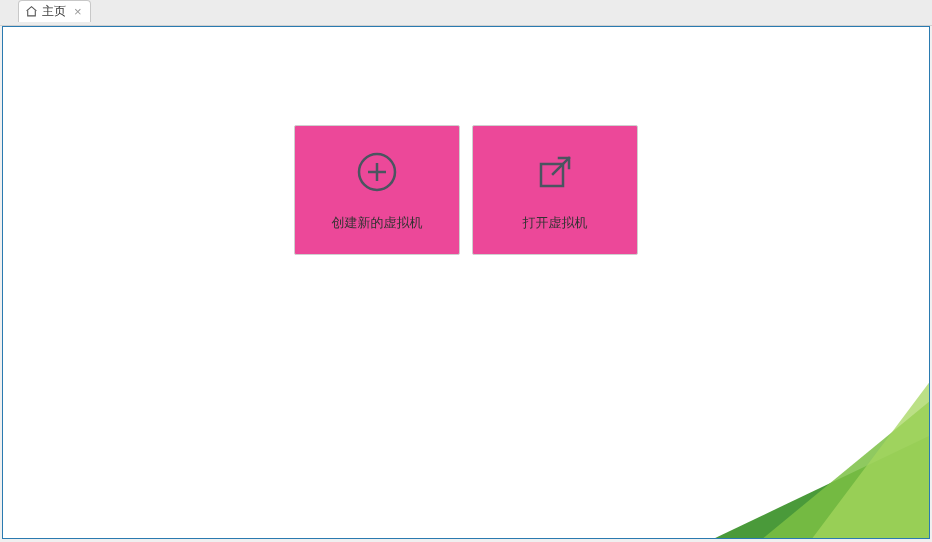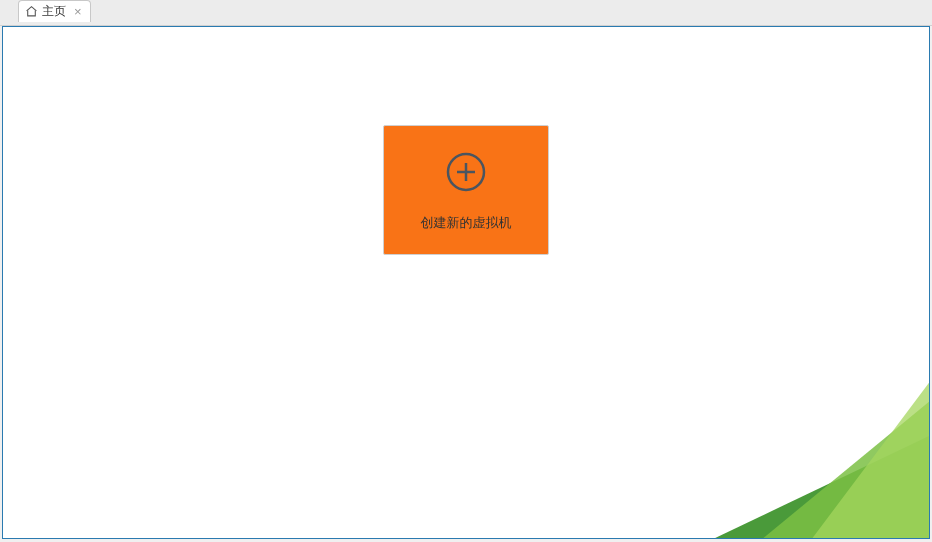--- a/index.html
+++ b/index.html
@@ -55,21 +55,21 @@
     }
     .cards {
       display: flex;
       gap: 12px;
       justify-content: center;
       margin-top: 98px;
     }
     .card {
       width: 166px;
       height: 130px;
-      background: #f97316;
+      background: #ec4899;
       border: 1px solid #cfcfcf;
       border-radius: 2px;
       display: flex;
       flex-direction: column;
       align-items: center;
       justify-content: center;
       gap: 18px;
       cursor: pointer;
     }
     .card .icon {
@@ -114,20 +114,30 @@
       <div class="icon">
         <svg width="44" height="44" viewBox="0 0 44 44" fill="none" stroke="#4a5560" stroke-width="2.5">
           <circle cx="22" cy="22" r="18"></circle>
           <line x1="22" y1="13" x2="22" y2="31"></line>
           <line x1="13" y1="22" x2="31" y2="22"></line>
         </svg>
       </div>
       <div class="label">创建新的虚拟机</div>
     </div>
 
+    <div class="card">
+      <div class="icon">
+        <svg width="44" height="44" viewBox="0 0 44 44" fill="none" stroke="#4a5560" stroke-width="2.5" stroke-linecap="square">
+          <rect x="8" y="14" width="22" height="22"></rect>
+          <line x1="20" y1="24" x2="36" y2="8"></line>
+          <polyline points="26,8 36,8 36,18"></polyline>
+        </svg>
+      </div>
+      <div class="label">打开虚拟机</div>
+    </div>
 
 
   </div>
 
   <svg class="decor" viewBox="0 0 280 160" preserveAspectRatio="xMaxYMax meet">
     <polygon points="60,160 280,55 280,160" fill="#4a9a3a"></polygon>
     <polygon points="110,160 280,20 280,160" fill="#7bbf44" opacity="0.85"></polygon>
     <polygon points="160,160 280,0 280,160" fill="#a4d65e" opacity="0.75"></polygon>
   </svg>
 </div>

